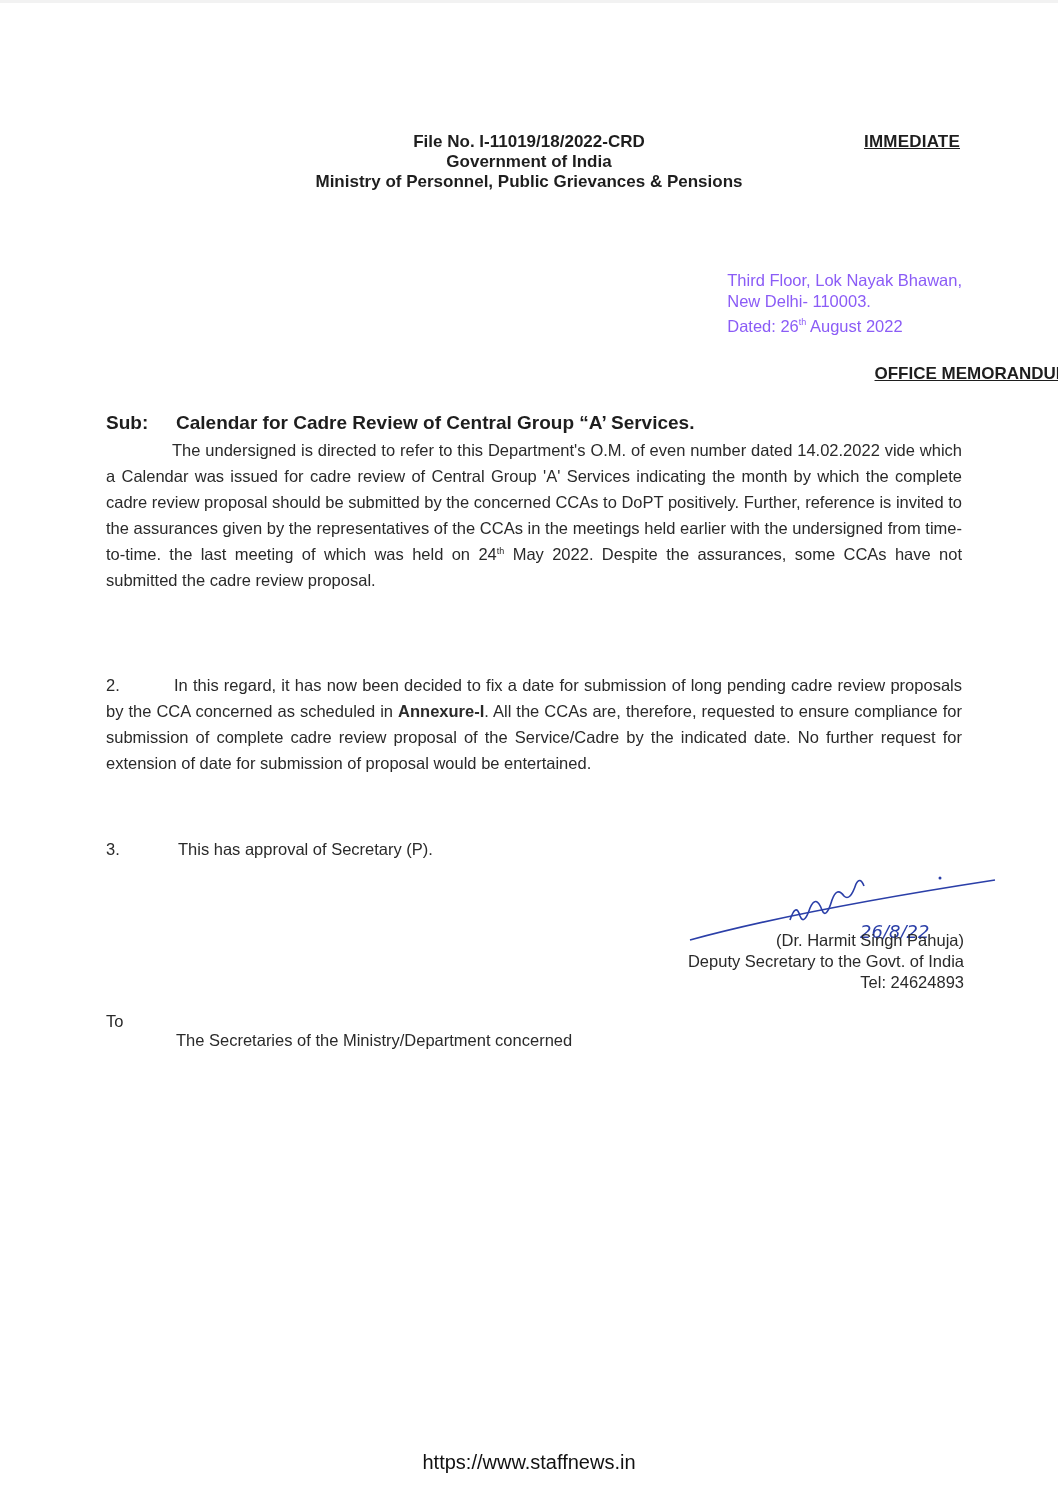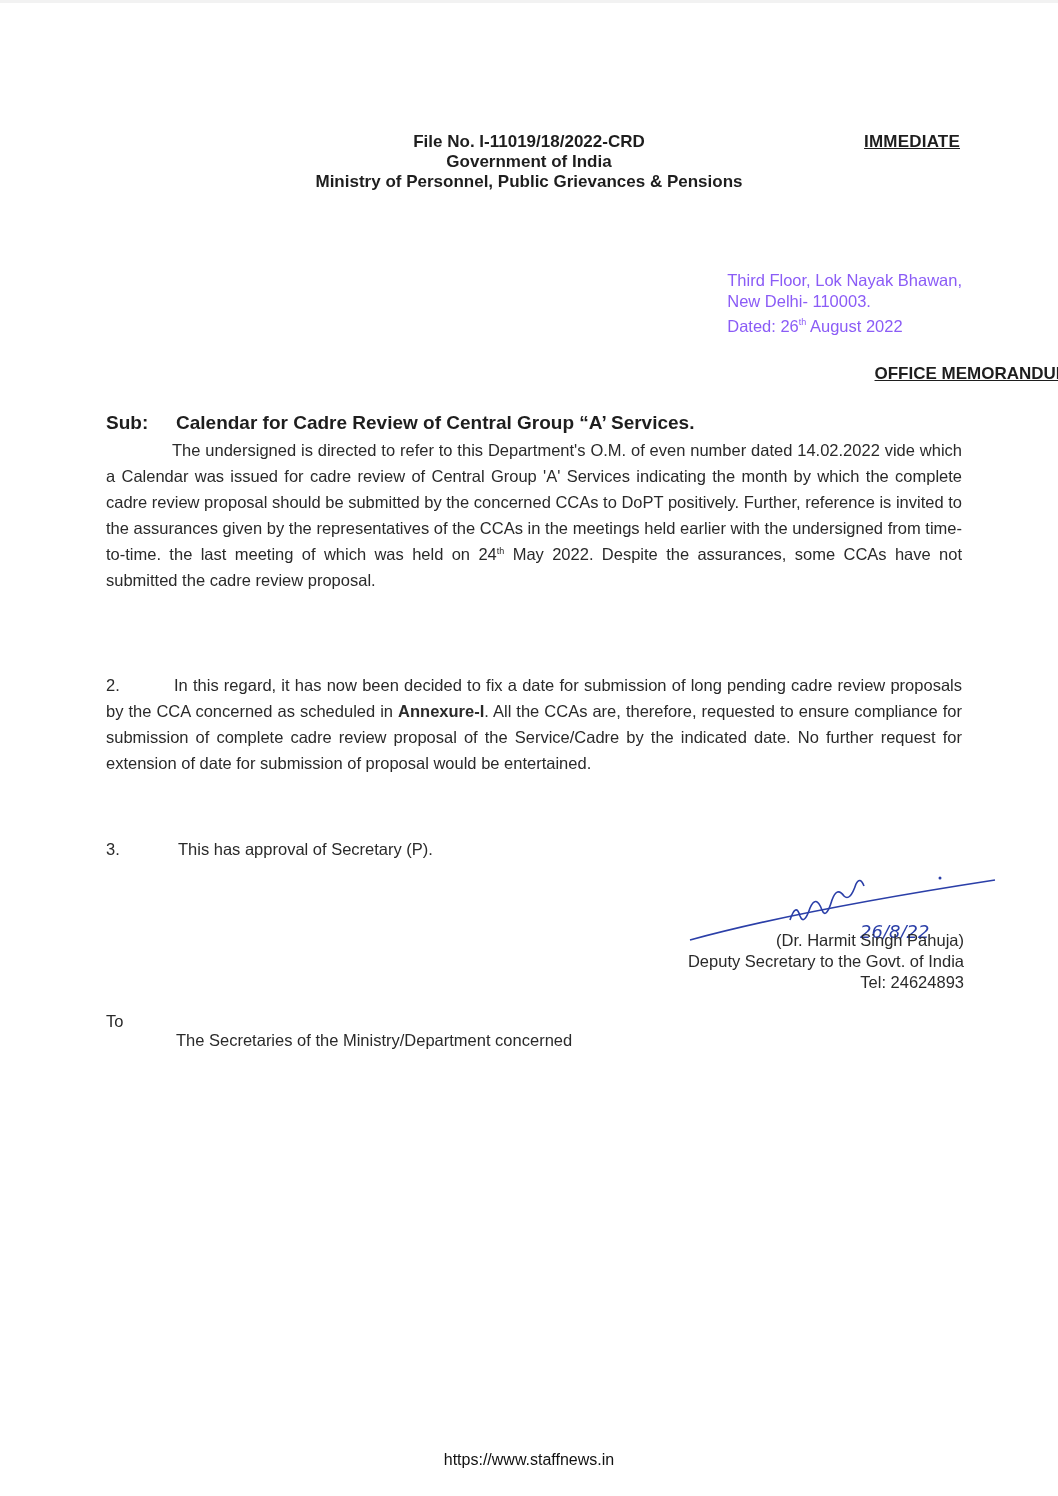--- a/index.html
+++ b/index.html
@@ -18,21 +18,21 @@
   .para sup { font-size: 9px; line-height: 0; }
   .p1 { top: 437px; text-indent: 66px; }
   .p2 { top: 672px; }
   .p2 .num { display: inline-block; width: 68px; }
   .p3 { top: 836px; }
   .p3 .num { display: inline-block; width: 72px; }
   .sig { right: 94px; top: 930px; text-align: right; font-size: 16.5px; line-height: 21px; color: #2a2a2a; }
   .signature-svg { left: 680px; top: 860px; }
   .to { left: 106px; top: 1012px; font-size: 16.5px; color: #2a2a2a; }
   .recipient { left: 176px; top: 1031px; font-size: 16.5px; color: #2a2a2a; }
-  .footer { left: 0; width: 1058px; top: 1451px; text-align: center; font-size: 16px; color: #111; }
+  .footer { left: 0; width: 1058px; top: 1451px; text-align: center; font-size: 20px; color: #111; }
   .topline { left: 0; top: 0; width: 1058px; height: 3px; background: #f2f2f2; }
 </style>
 </head>
 <body>
 
 <div class="abs topline"></div>
 
 <div class="abs immediate">IMMEDIATE</div>
 
 <div class="abs header">

